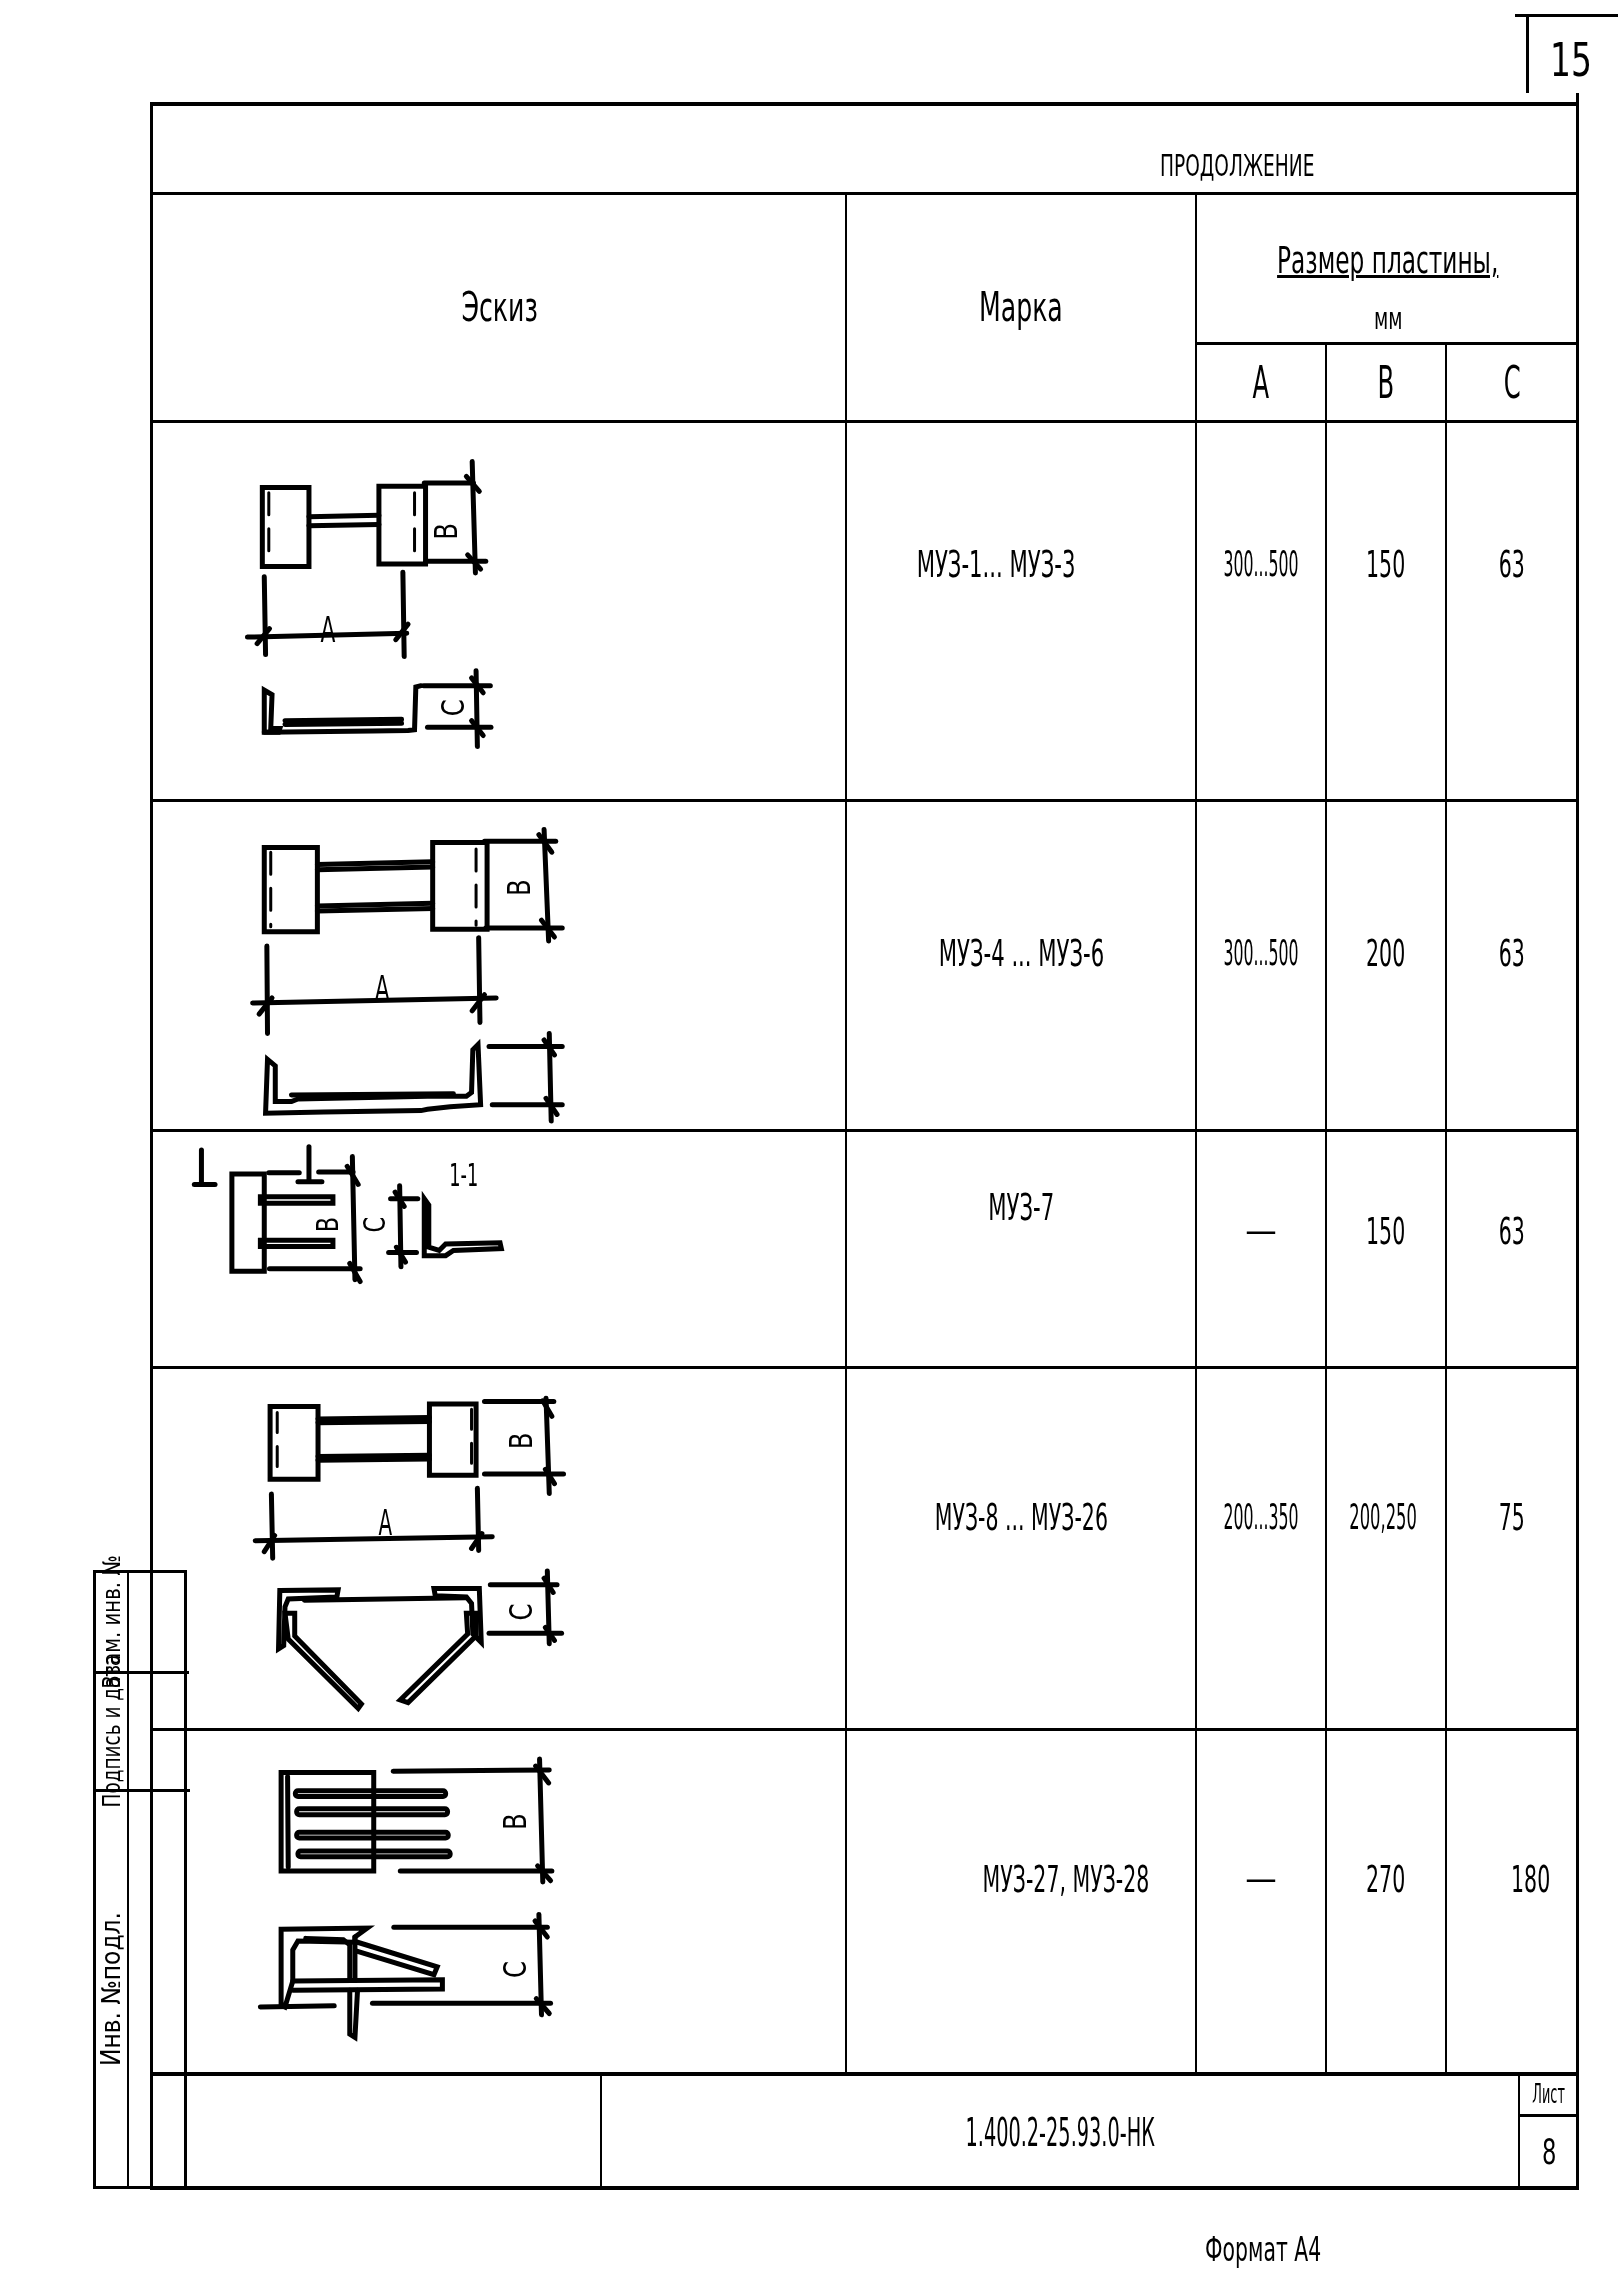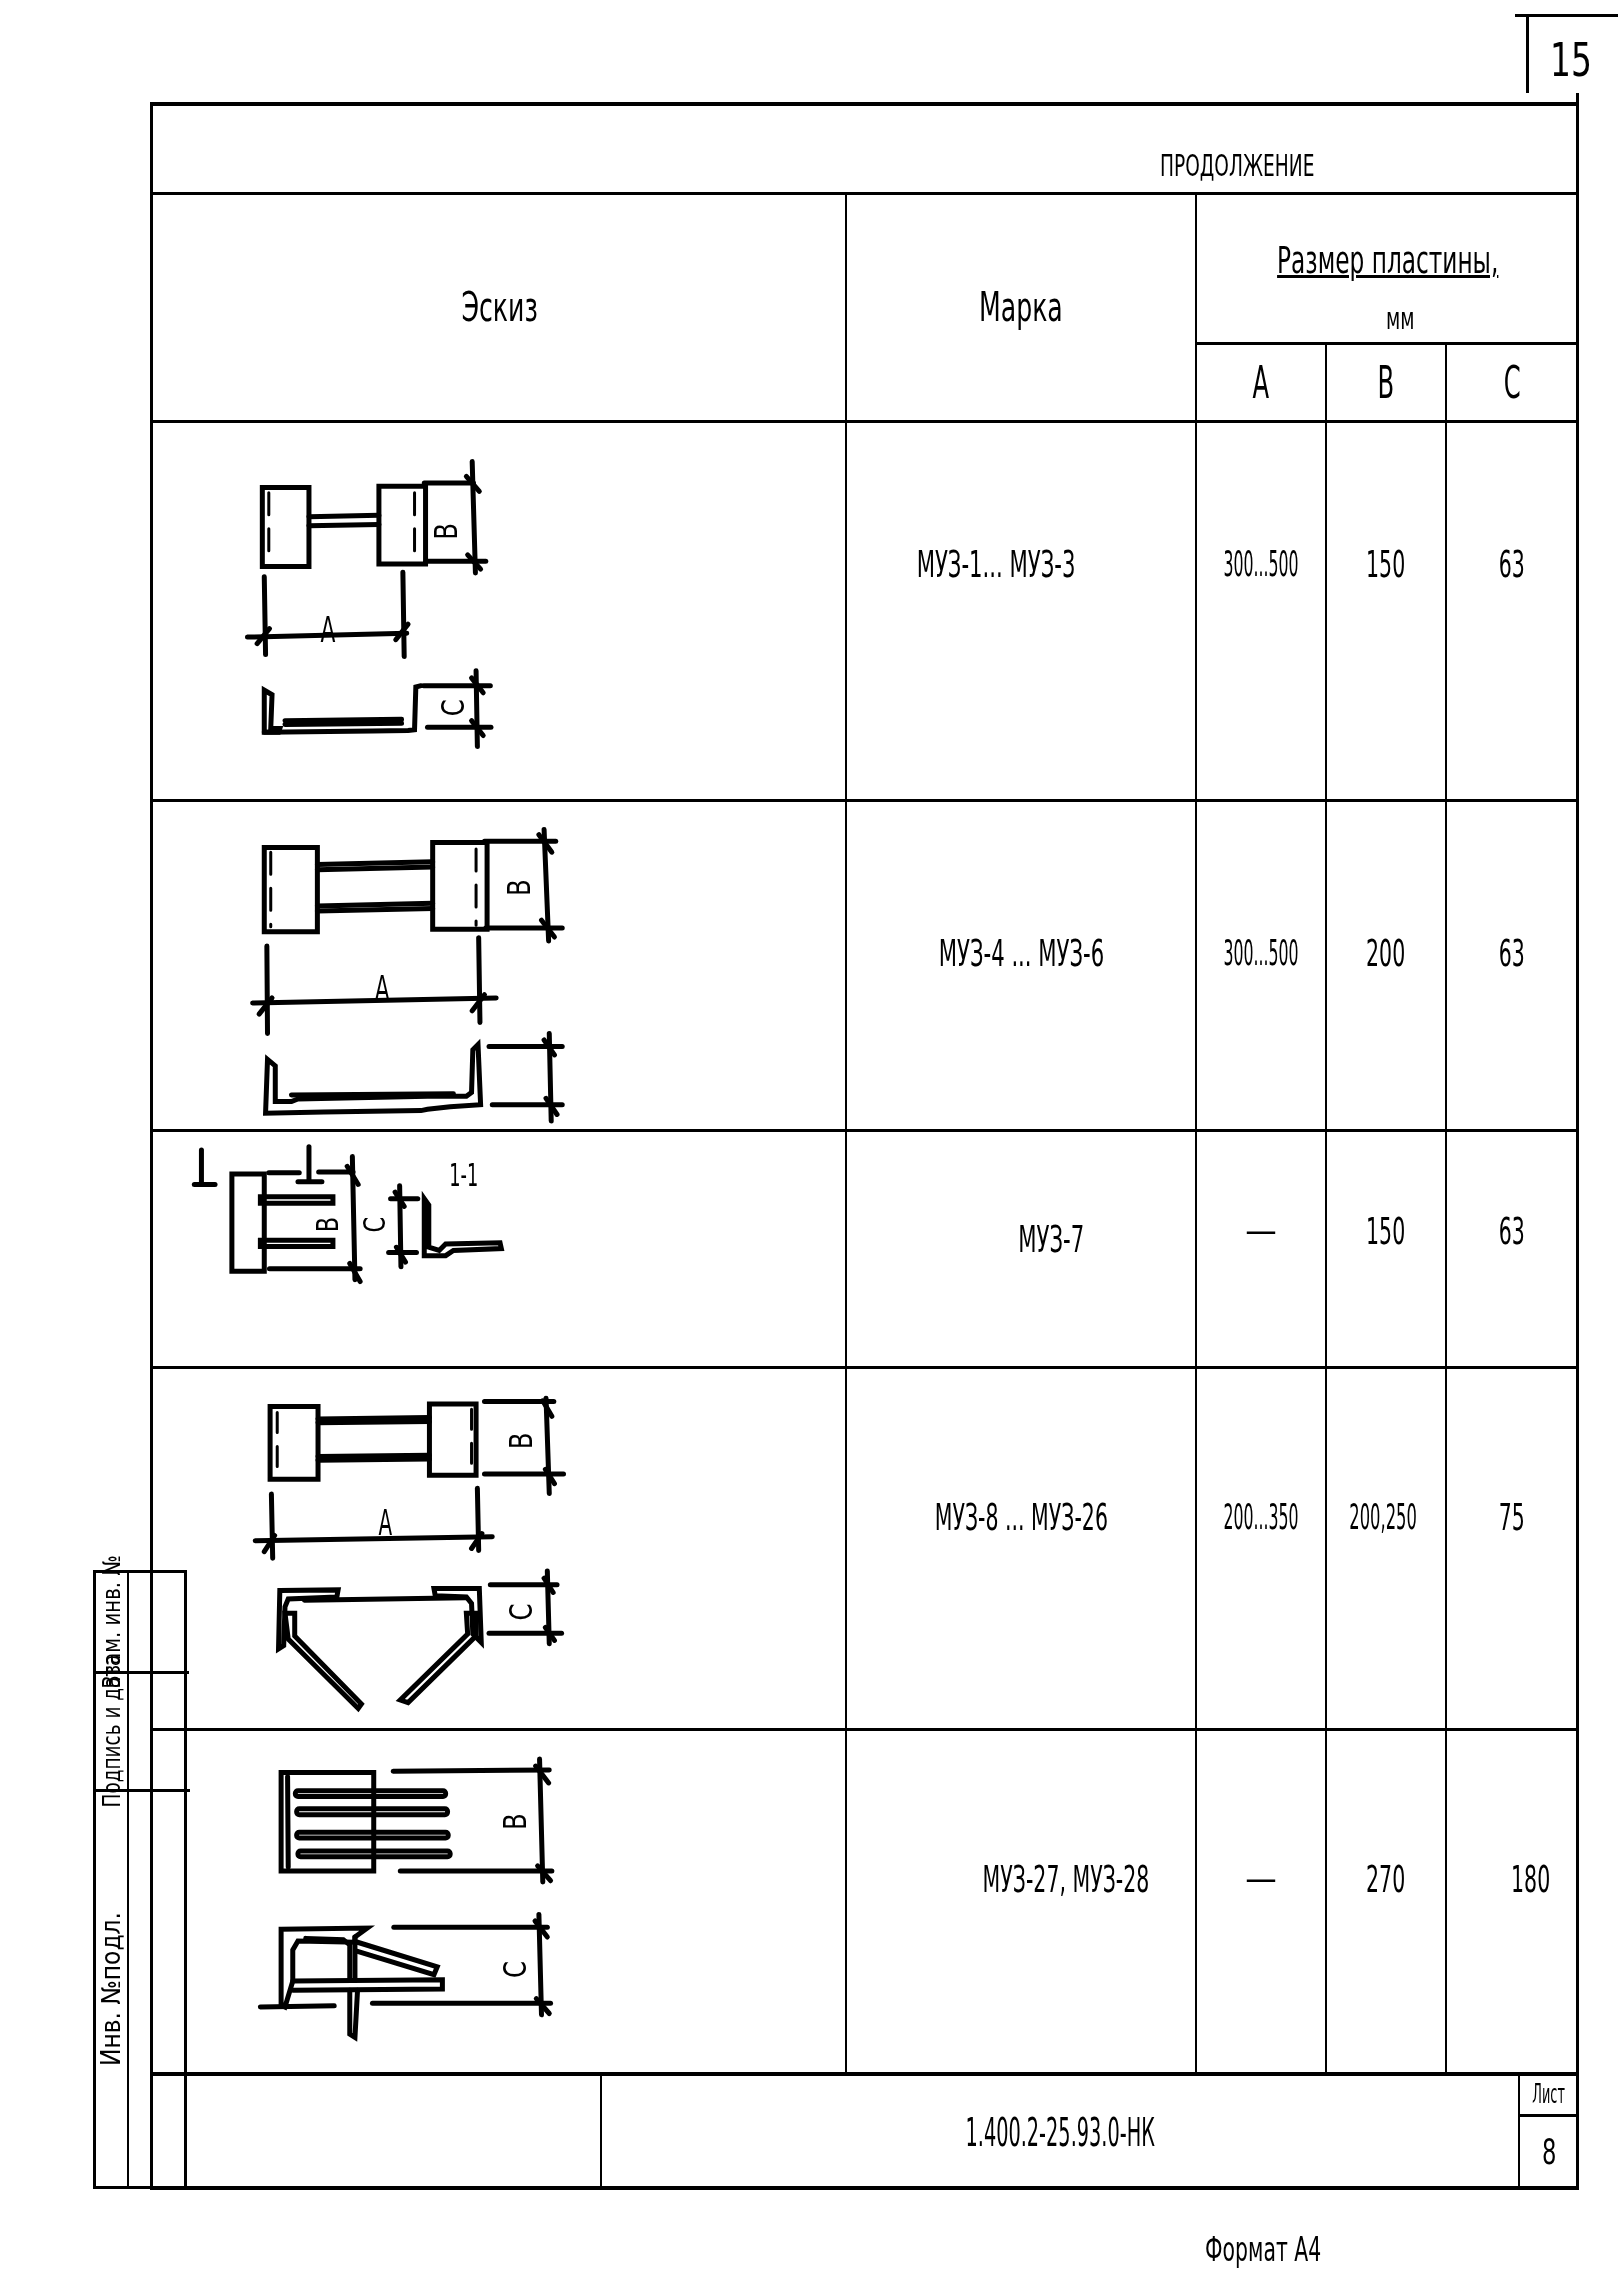--- a/index.html
+++ b/index.html
@@ -44,21 +44,21 @@
 
 <div class="cell" style="left:153px;top:194px;width:693px;height:225px;">
   <span style="font-size:40px;transform:scaleX(0.7);">Эскиз</span>
 </div>
 <div class="cell" style="left:847px;top:194px;width:348px;height:225px;">
   <span style="font-size:40px;transform:scaleX(0.7);">Марка</span>
 </div>
 <div class="cell" style="left:1197px;top:234px;width:382px;height:52px;text-decoration:underline;">
   <span style="font-size:38px;transform:scaleX(0.68);">Размер пластины,</span>
 </div>
-<div class="cell" style="left:1197px;top:299px;width:382px;height:39px;padding-left:12px;">
+<div class="cell" style="left:1197px;top:299px;width:382px;height:39px;">
   <span style="font-size:30px;transform:scaleX(0.7);">мм</span>
 </div>
 <div class="cell" style="left:1197px;top:345px;width:128px;height:75px;">
   <span style="font-size:45px;transform:scaleX(0.6);">А</span>
 </div>
 <div class="cell" style="left:1327px;top:345px;width:118px;height:75px;">
   <span style="font-size:45px;transform:scaleX(0.6);">В</span>
 </div>
 <div class="cell" style="left:1447px;top:345px;width:130px;height:75px;">
   <span style="font-size:45px;transform:scaleX(0.6);">С</span>
@@ -83,21 +83,21 @@
 <div class="cell" style="left:1197px;top:920px;width:128px;height:65px;">
   <span style="font-size:35px;transform:scaleX(0.5);">300...500</span>
 </div>
 <div class="cell" style="left:1327px;top:920px;width:118px;height:65px;">
   <span style="font-size:38px;transform:scaleX(0.6);">200</span>
 </div>
 <div class="cell" style="left:1447px;top:920px;width:130px;height:65px;">
   <span style="font-size:38px;transform:scaleX(0.6);">63</span>
 </div>
 
-<div class="cell" style="left:847px;top:1206px;width:348px;height:65px;padding-left:30px;">
+<div class="cell" style="left:847px;top:1174px;width:348px;height:65px;">
   <span style="font-size:38px;transform:scaleX(0.62);">МУЗ-7</span>
 </div>
 <div class="cell" style="left:1197px;top:1198px;width:128px;height:65px;">
   <span style="font-size:35px;">—</span>
 </div>
 <div class="cell" style="left:1327px;top:1198px;width:118px;height:65px;">
   <span style="font-size:38px;transform:scaleX(0.6);">150</span>
 </div>
 <div class="cell" style="left:1447px;top:1198px;width:130px;height:65px;">
   <span style="font-size:38px;transform:scaleX(0.6);">63</span>

